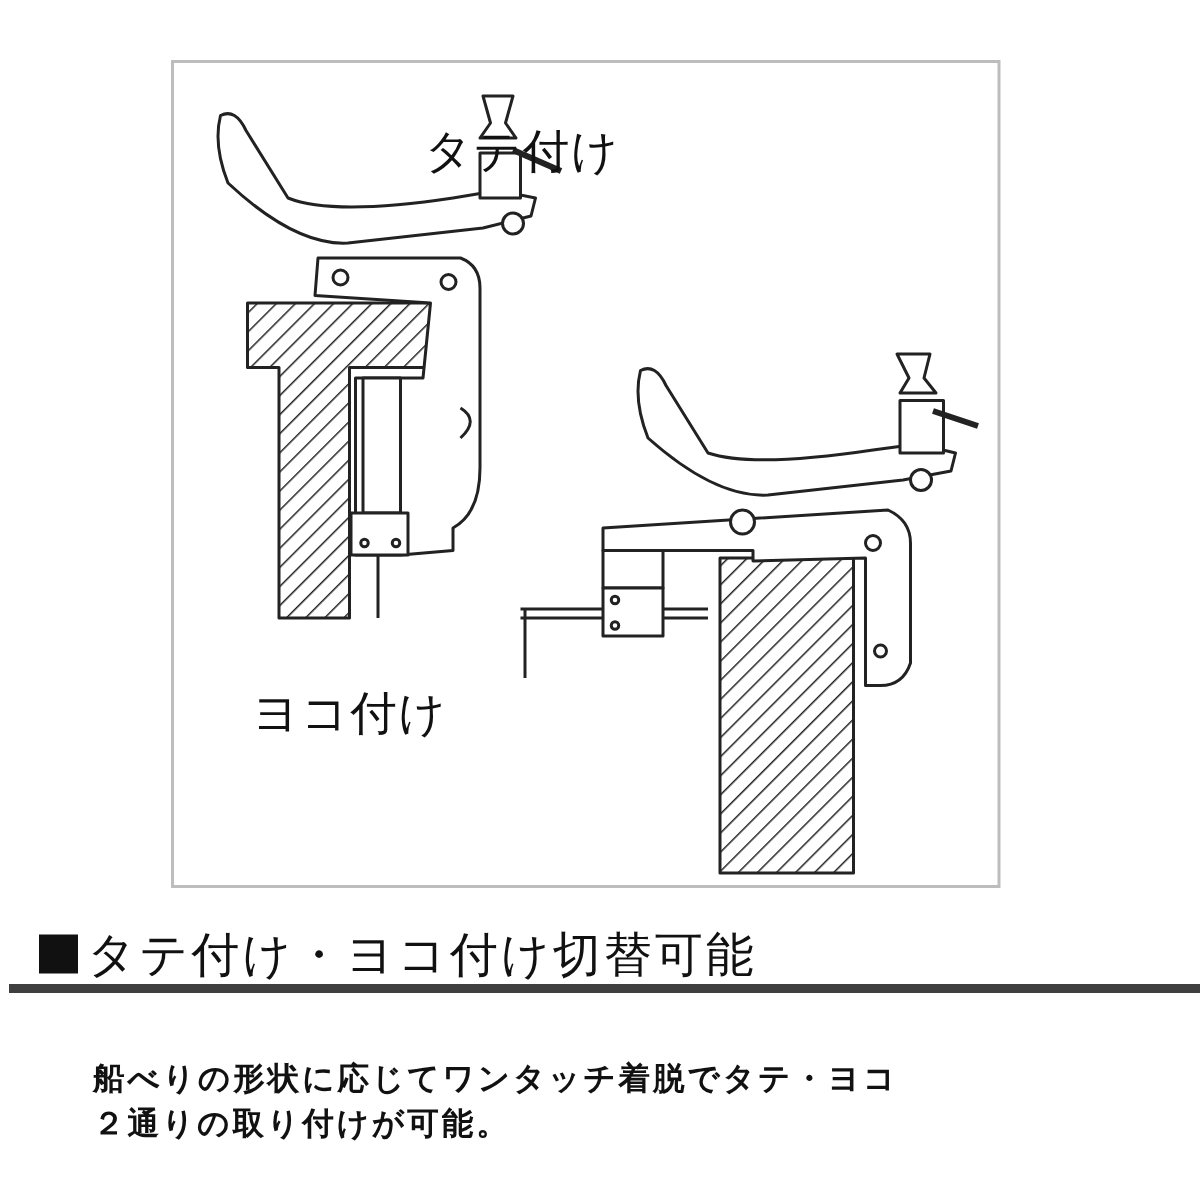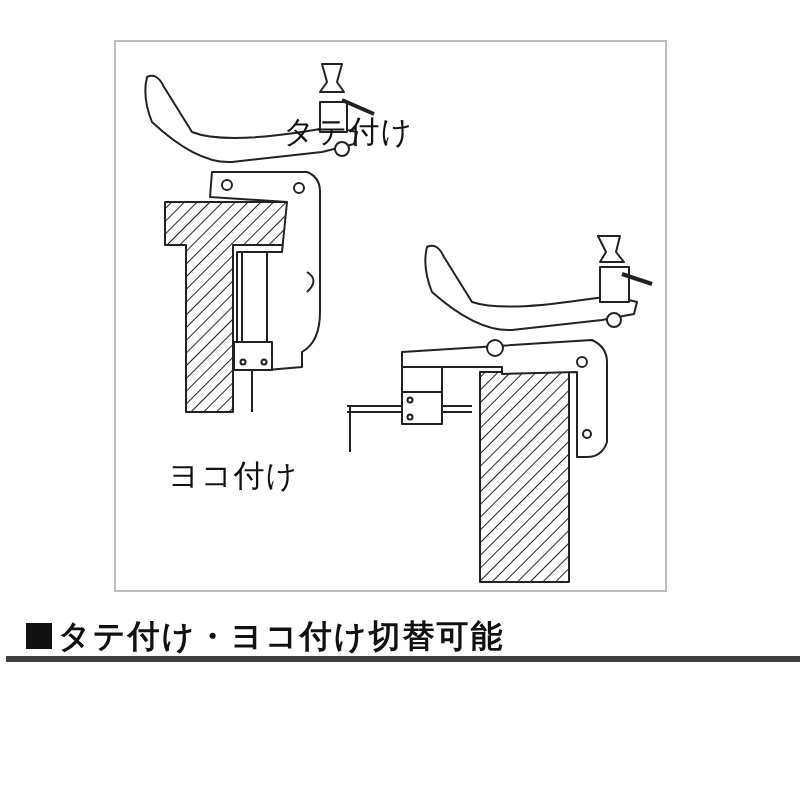--- a/index.html
+++ b/index.html
@@ -1,22 +1,22 @@
 <!DOCTYPE html>
 <html><head>
 <meta charset="utf-8">
 <style>
   html,body{margin:0;padding:0;background:#fff;}
   body{width:800px;height:800px;position:relative;overflow:hidden;font-family:"DejaVu Sans",sans-serif;color:#111;}
   .frame{position:absolute;left:114px;top:40px;width:553px;height:552px;border:2px solid #bdbdbd;box-sizing:border-box;background:#fff;}
   .label{position:absolute;font-size:31px;font-weight:normal;color:#111;letter-spacing:1px;}
-  .label-tate{left:283px;top:80px;margin-top:31px;}
+  .label-tate{left:283px;top:80px;}
   .label-yoko{left:168px;top:455px;}
   svg.illus{position:absolute;left:0;top:0;}
-  .heading{position:absolute;left:26px;top:615px;font-size:32px;font-weight:bold;color:#111;letter-spacing:2px;white-space:nowrap;}
+  .heading{position:absolute;left:26px;top:615px;font-size:32px;font-weight:normal;color:#111;letter-spacing:2px;white-space:nowrap;}
   .heading .sq{display:inline-block;width:26px;height:26px;background:#111;margin-right:6px;vertical-align:-2px;}
   .rule{position:absolute;left:6px;top:656px;width:794px;height:6px;background:#3f3f3f;}
   .desc{position:absolute;left:62px;top:704px;font-size:21px;font-weight:bold;line-height:30px;color:#111;letter-spacing:2px;white-space:nowrap;}
 </style>
 </head>
 <body>
 
 <div class="frame">
   <svg class="illus" width="553" height="552" viewBox="114 40 553 552">
     <defs>
@@ -67,13 +67,15 @@
   </svg>
 </div>
 
 <div class="label label-tate">タテ付け</div>
 <div class="label label-yoko">ヨコ付け</div>
 
 <div class="heading"><span class="sq"></span><span>タテ付け・ヨコ付け切替可能</span></div>
 <div class="rule"></div>
 
 <div class="desc">
+  <div>船べりの形状に応じてワンタッチ着脱でタテ・ヨコ</div>
+  <div>２通りの取り付けが可能。</div>
 </div>
 
 </body></html>

